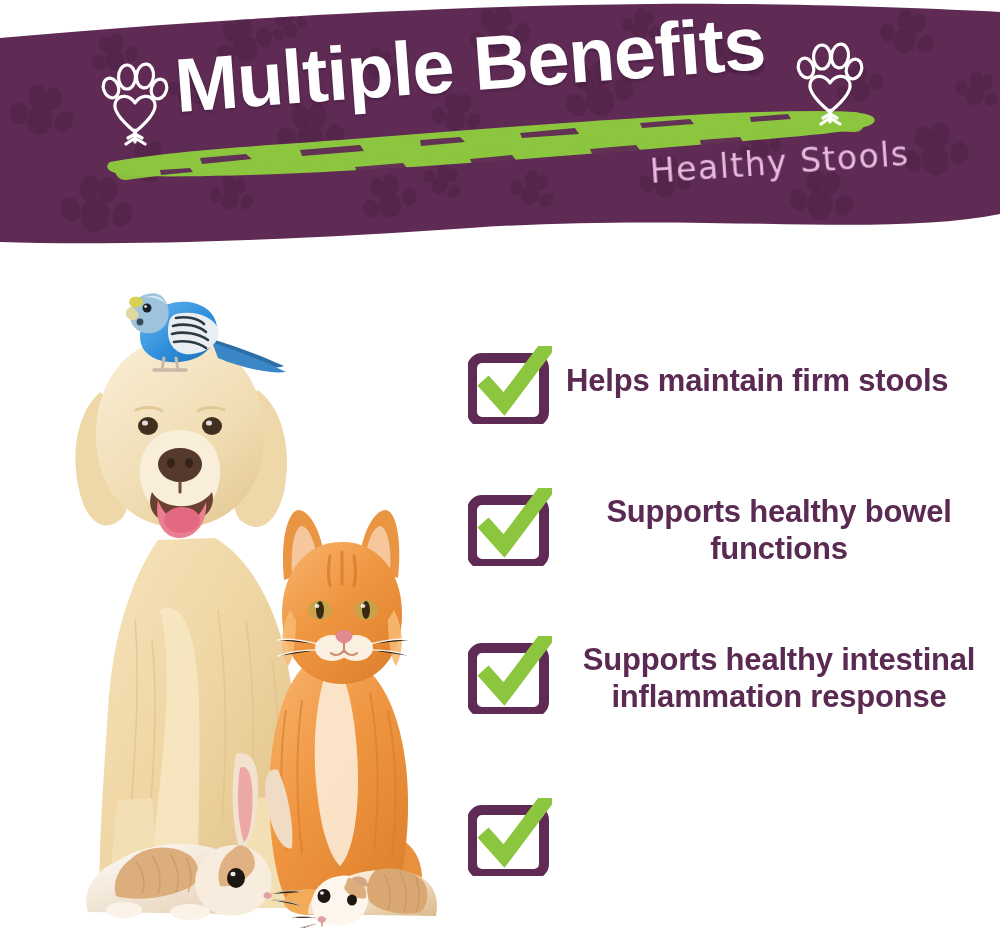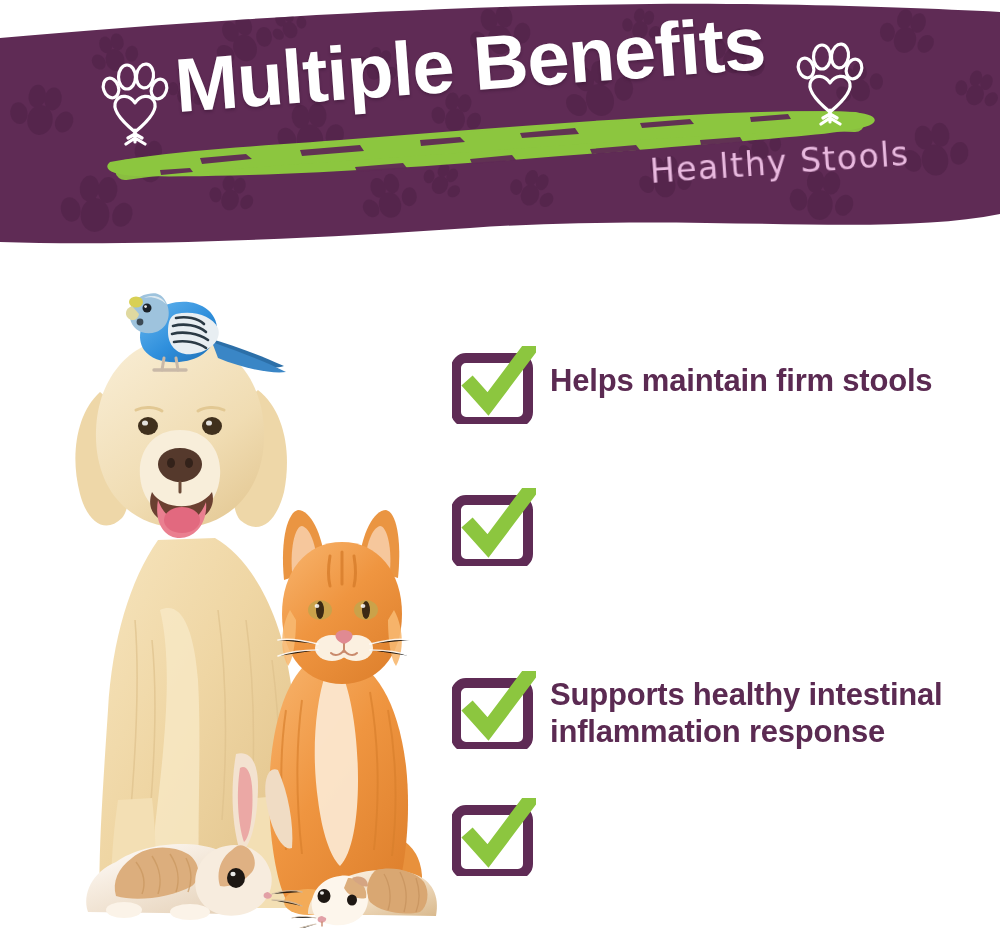--- a/index.html
+++ b/index.html
@@ -65,27 +65,28 @@
   .animals svg{position:absolute;left:0;top:0;}
 
   
   .benefits{
     position:absolute;
     left:452px;top:346px;
     width:540px;
   }
   .benefit-row{
     position:absolute;
-    left:0;
+    left:16px;
     display:flex;
     align-items:flex-start;
+    text-align:center;
   }
   .benefit-row[data-row="0"]{top:0px;}
   .benefit-row[data-row="1"]{top:142px;}
-  .benefit-row[data-row="2"]{top:290px;margin-top:35px;}
+  .benefit-row[data-row="2"]{top:290px;}
   .benefit-row[data-row="3"]{top:452px;}
 
   .checkbox-icon{
     position:relative;
     width:84px;height:78px;
     flex:0 0 84px;
     margin-right:14px;
   }
   .checkbox-icon svg{position:absolute;left:0;top:0;}
 
@@ -482,20 +483,21 @@
     </div>
 
     <div class="benefit-row" data-row="1">
       <span class="checkbox-icon">
         <svg width="84" height="78" viewBox="0 0 84 78">
           <path d="M14,12 h52 a10,10 0 0 1 10,10 v44 a10,10 0 0 1 -10,10 h-52
                    a10,10 0 0 1 -10,-10 v-44 a10,10 0 0 1 10,-10 z" fill="none" stroke="#5f2b55" stroke-width="10"></path>
           <path d="M20,40 L36,58 L78,2" fill="none" stroke="#8cc63f" stroke-width="15" stroke-linecap="square" stroke-linejoin="miter"></path>
         </svg>
       </span>
+      <span class="benefit-text">Supports healthy bowel functions</span>
     </div>
 
     <div class="benefit-row" data-row="2">
       <span class="checkbox-icon">
         <svg width="84" height="78" viewBox="0 0 84 78">
           <path d="M14,12 h52 a10,10 0 0 1 10,10 v44 a10,10 0 0 1 -10,10 h-52
                    a10,10 0 0 1 -10,-10 v-44 a10,10 0 0 1 10,-10 z" fill="none" stroke="#5f2b55" stroke-width="10"></path>
           <path d="M20,40 L36,58 L78,2" fill="none" stroke="#8cc63f" stroke-width="15" stroke-linecap="square" stroke-linejoin="miter"></path>
         </svg>
       </span>

